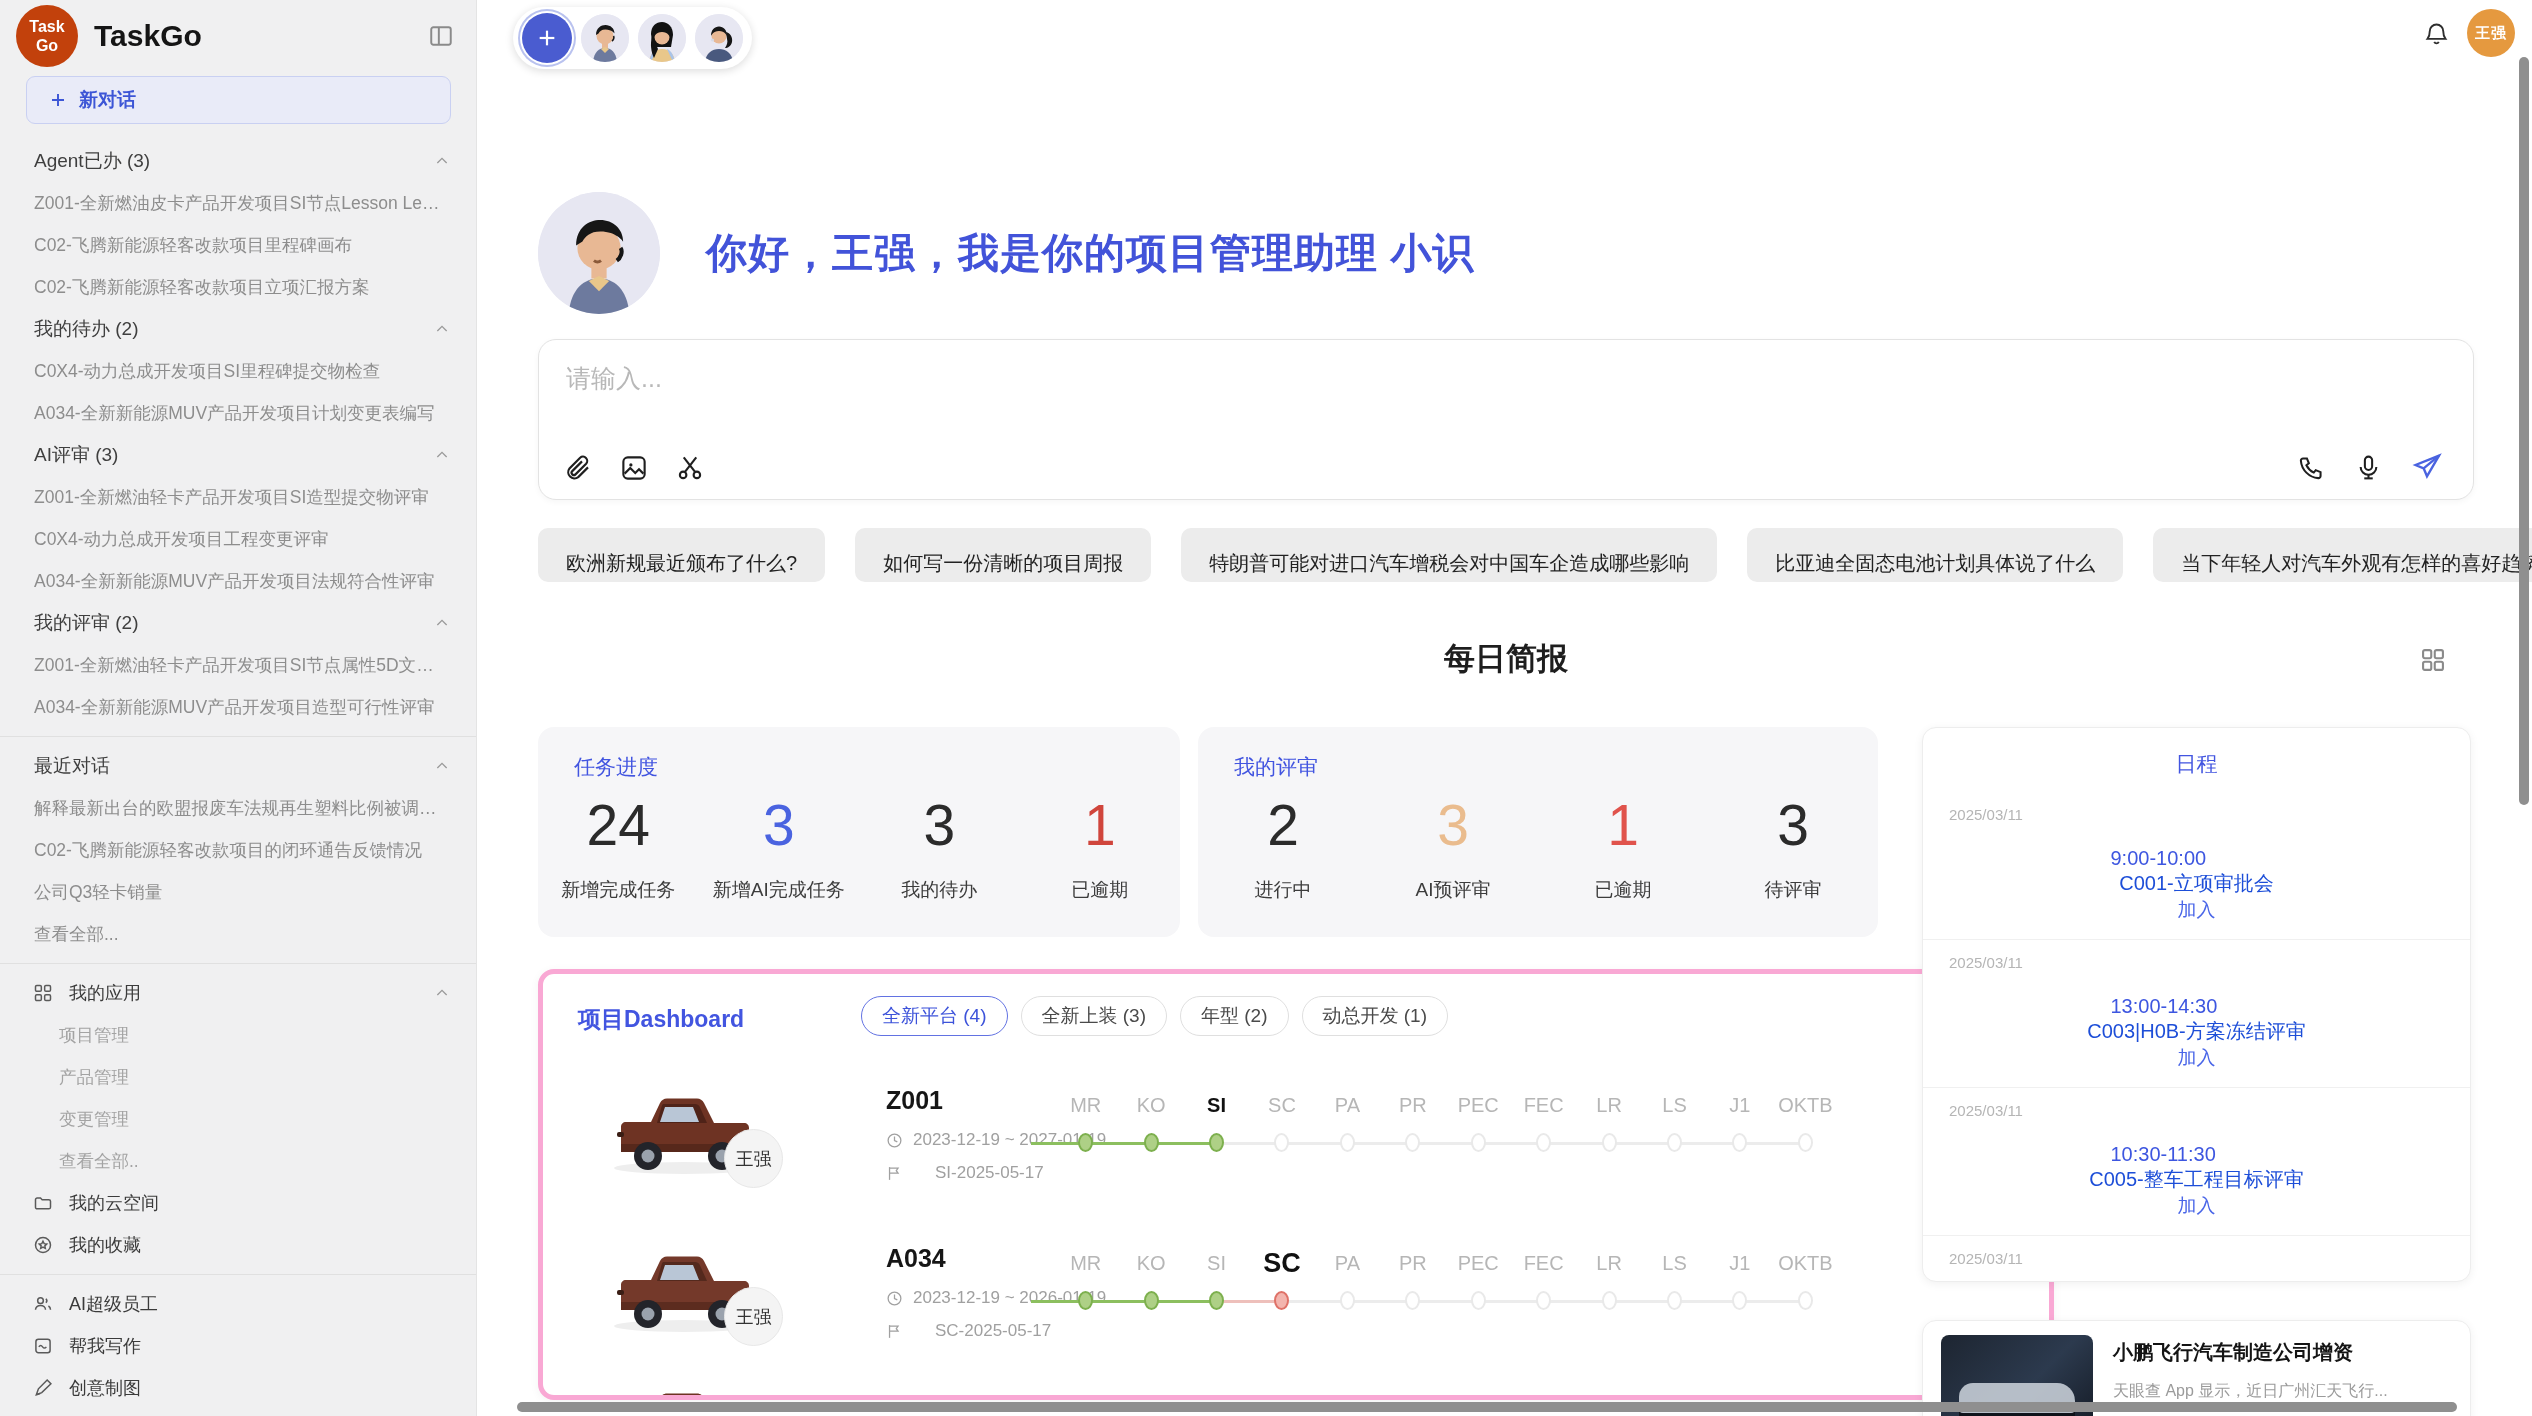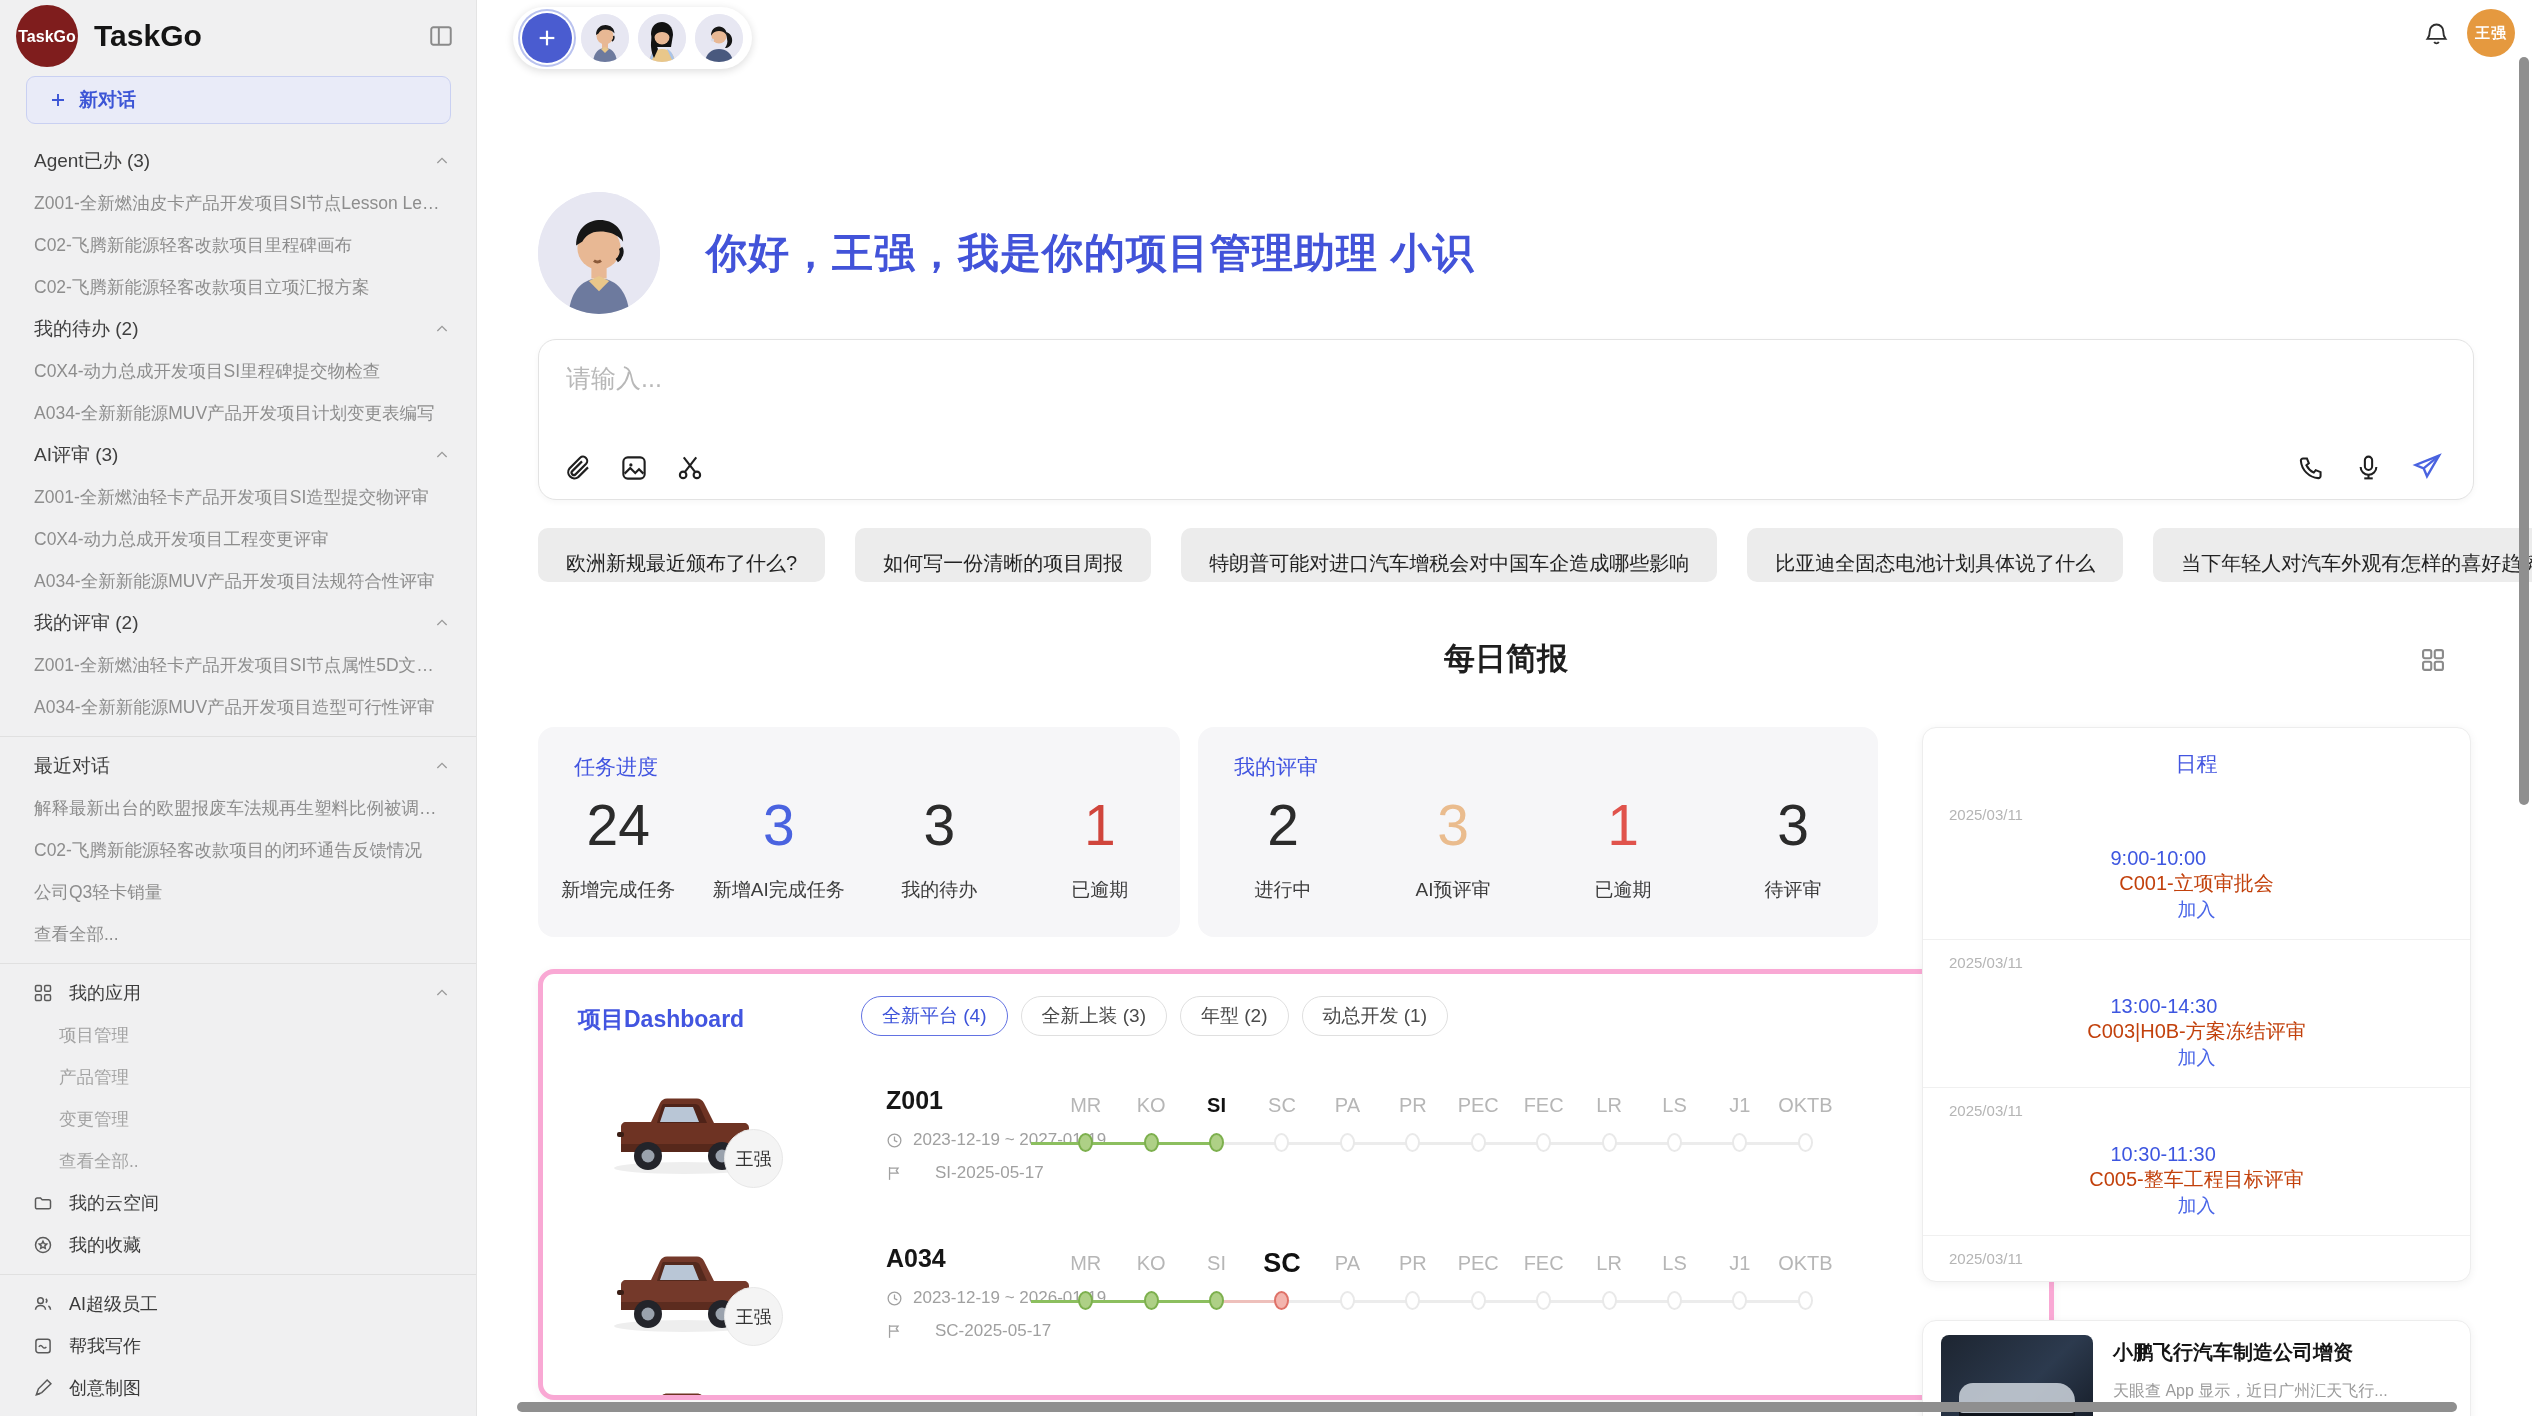--- a/index.html
+++ b/index.html
@@ -4,22 +4,22 @@
 <style>
   * { margin:0; padding:0; box-sizing:border-box; }
   html,body { width:2532px; height:1416px; overflow:hidden; background:#fff;
     font-family:"Liberation Sans","DejaVu Sans",sans-serif; }
   #app { position:relative; width:2532px; height:1416px; overflow:hidden; background:#fff; }
 
   
   .sidebar { position:absolute; left:0; top:0; width:477px; height:1416px;
     background:#f0f0f1; border-right:1px solid #e4e4e4; overflow:hidden; }
   .sb-head { display:flex; align-items:center; height:72px; padding:0 22px 0 16px; }
-  .logo { width:62px; height:62px; border-radius:50%; background:#7f1d1d; color:#fff;
-    display:flex; flex-direction:row; align-items:center; justify-content:center;
+  .logo { width:62px; height:62px; border-radius:50%; background:#c2410c; color:#fff;
+    display:flex; flex-direction:column; align-items:center; justify-content:center;
     font-size:16px; font-weight:700; line-height:19px; flex:0 0 auto; }
   .sb-title { font-size:30px; font-weight:700; color:#151515; margin-left:16px; flex:1; }
   .icon { display:inline-flex; align-items:center; justify-content:center; }
   .new-chat { margin:4px 25px 10px 26px; height:48px; border:1px solid #c9d0f2; background:#e9ebf8;
     border-radius:9px; display:flex; align-items:center; padding:0 22px; cursor:pointer; }
   .new-chat span.txt { color:#3d56d6; font-size:19px; font-weight:700; margin-left:12px; }
   .sb-list { padding:6px 0 0 0; }
   .sb-row { height:42px; line-height:42px; padding:0 30px 0 34px; white-space:nowrap;
     overflow:hidden; text-overflow:ellipsis; position:relative; }
   .sb-sec { font-size:19px; color:#3f3f3f; font-weight:500; }
@@ -113,21 +113,21 @@
 
   
   .sched { position:absolute; left:1445px; top:727px; width:549px; height:555px; background:#fff;
     border:1px solid #ededed; border-radius:14px; box-shadow:0 2px 10px rgba(0,0,0,0.06); overflow:hidden; }
   .sched-title { text-align:center; margin-top:22px; font-size:21px; color:#4255e0; }
   .ev { padding:14px 26px 16px 26px; position:relative; }
   .ev + .ev { border-top:1px solid #f0f0f0; }
   .ev-date { font-size:15px; color:#b5b5b5; }
   .ev-main { display:flex; align-items:center; margin-top:24px;flex-direction:column; }
   .ev-time { width:172px; font-size:20px; color:#3d56e0; }
-  .ev-name { flex:1; font-size:20px; color:#c2410c; white-space:nowrap; overflow:hidden; }
+  .ev-name { flex:1; font-size:20px; color:#1d4ed8; white-space:nowrap; overflow:hidden; }
   .ev-join { font-size:19px; color:#4a66e8; cursor:pointer; }
   .sched-foot { border-top:1px solid #f3f3f3; text-align:center; padding-top:18px; margin-top:2px;
     font-size:19px; color:#4a66e8; cursor:pointer; }
   .evlist { margin-top:14px; }
 
   
   .news { position:absolute; left:1445px; top:1320px; width:549px; height:150px; background:#fff;
     border:1px solid #ededed; border-radius:14px; box-shadow:0 2px 10px rgba(0,0,0,0.06); overflow:hidden; }
   .news-img { position:absolute; left:18px; top:14px; width:152px; height:100px; border-radius:8px;
     overflow:hidden; background:linear-gradient(135deg,#1d2531,#2c3a4e 55%,#141a24); }

